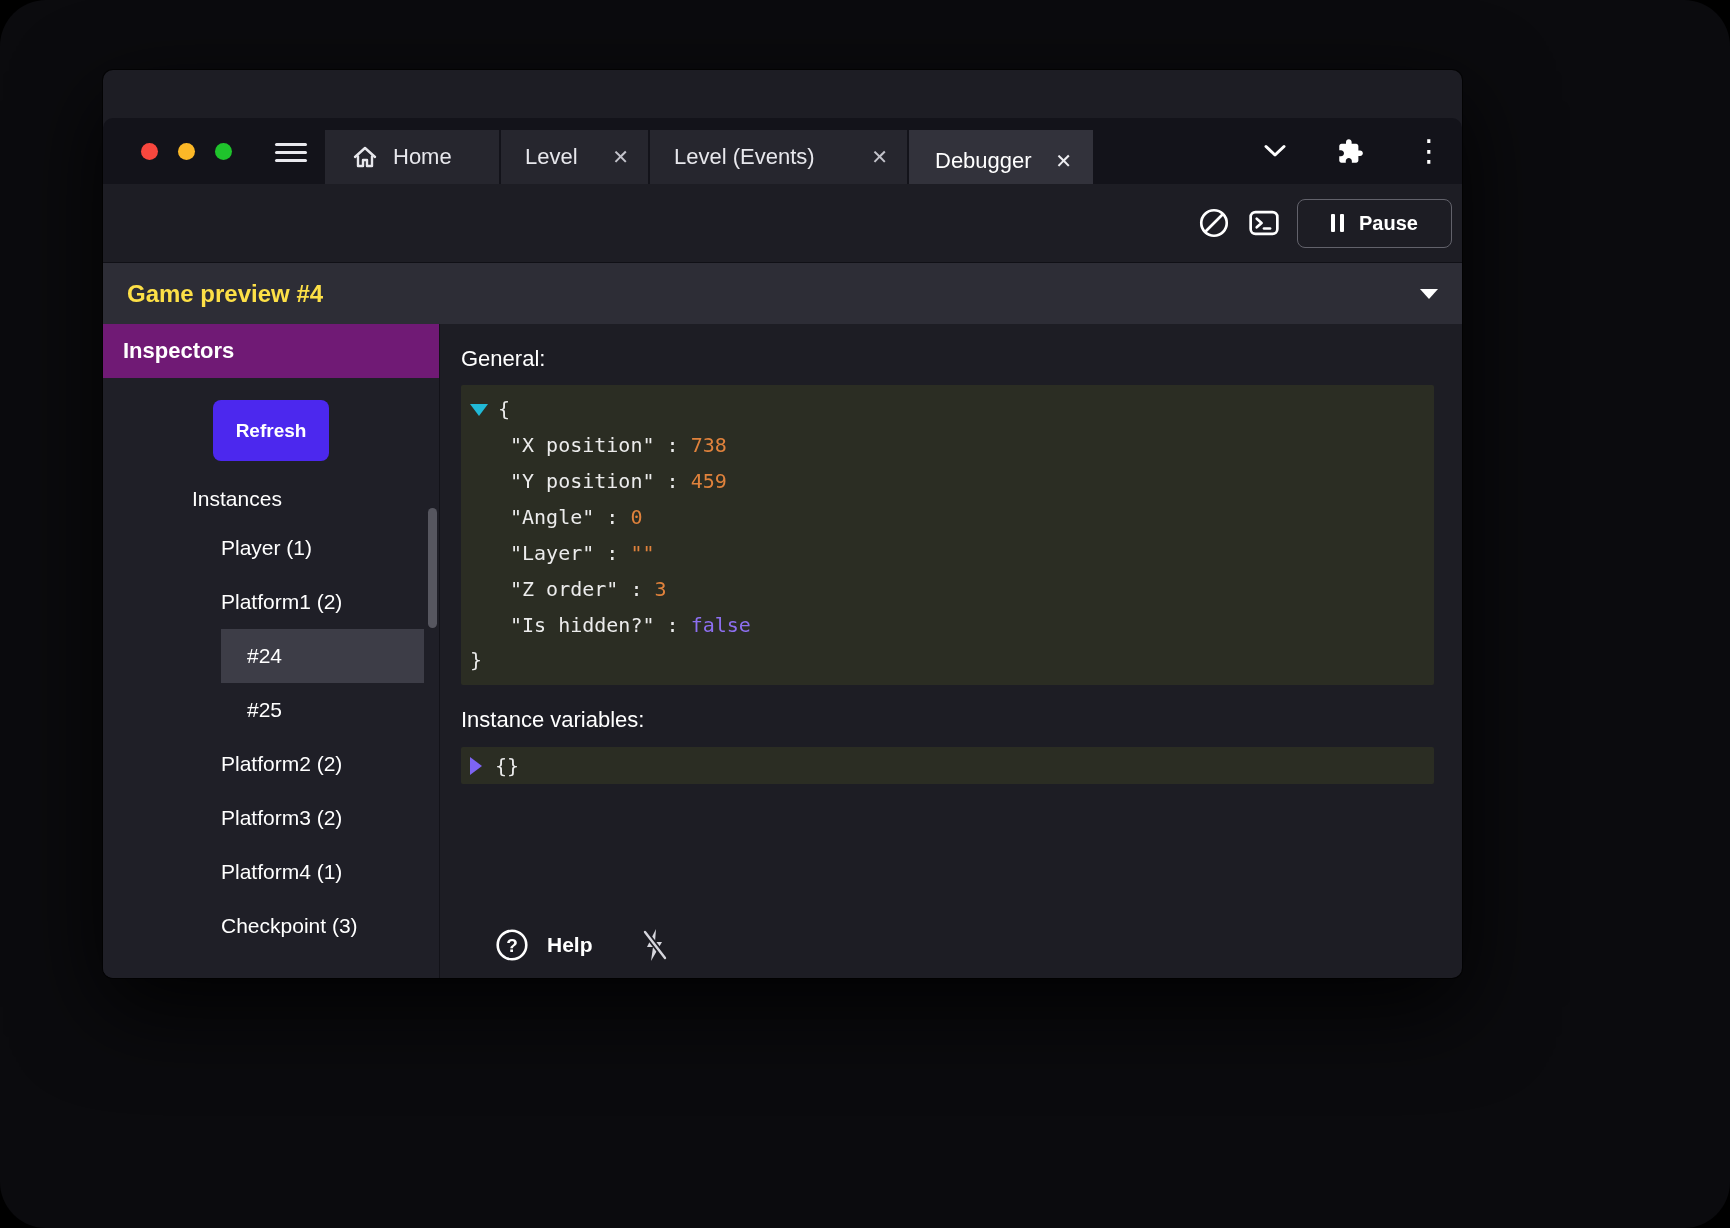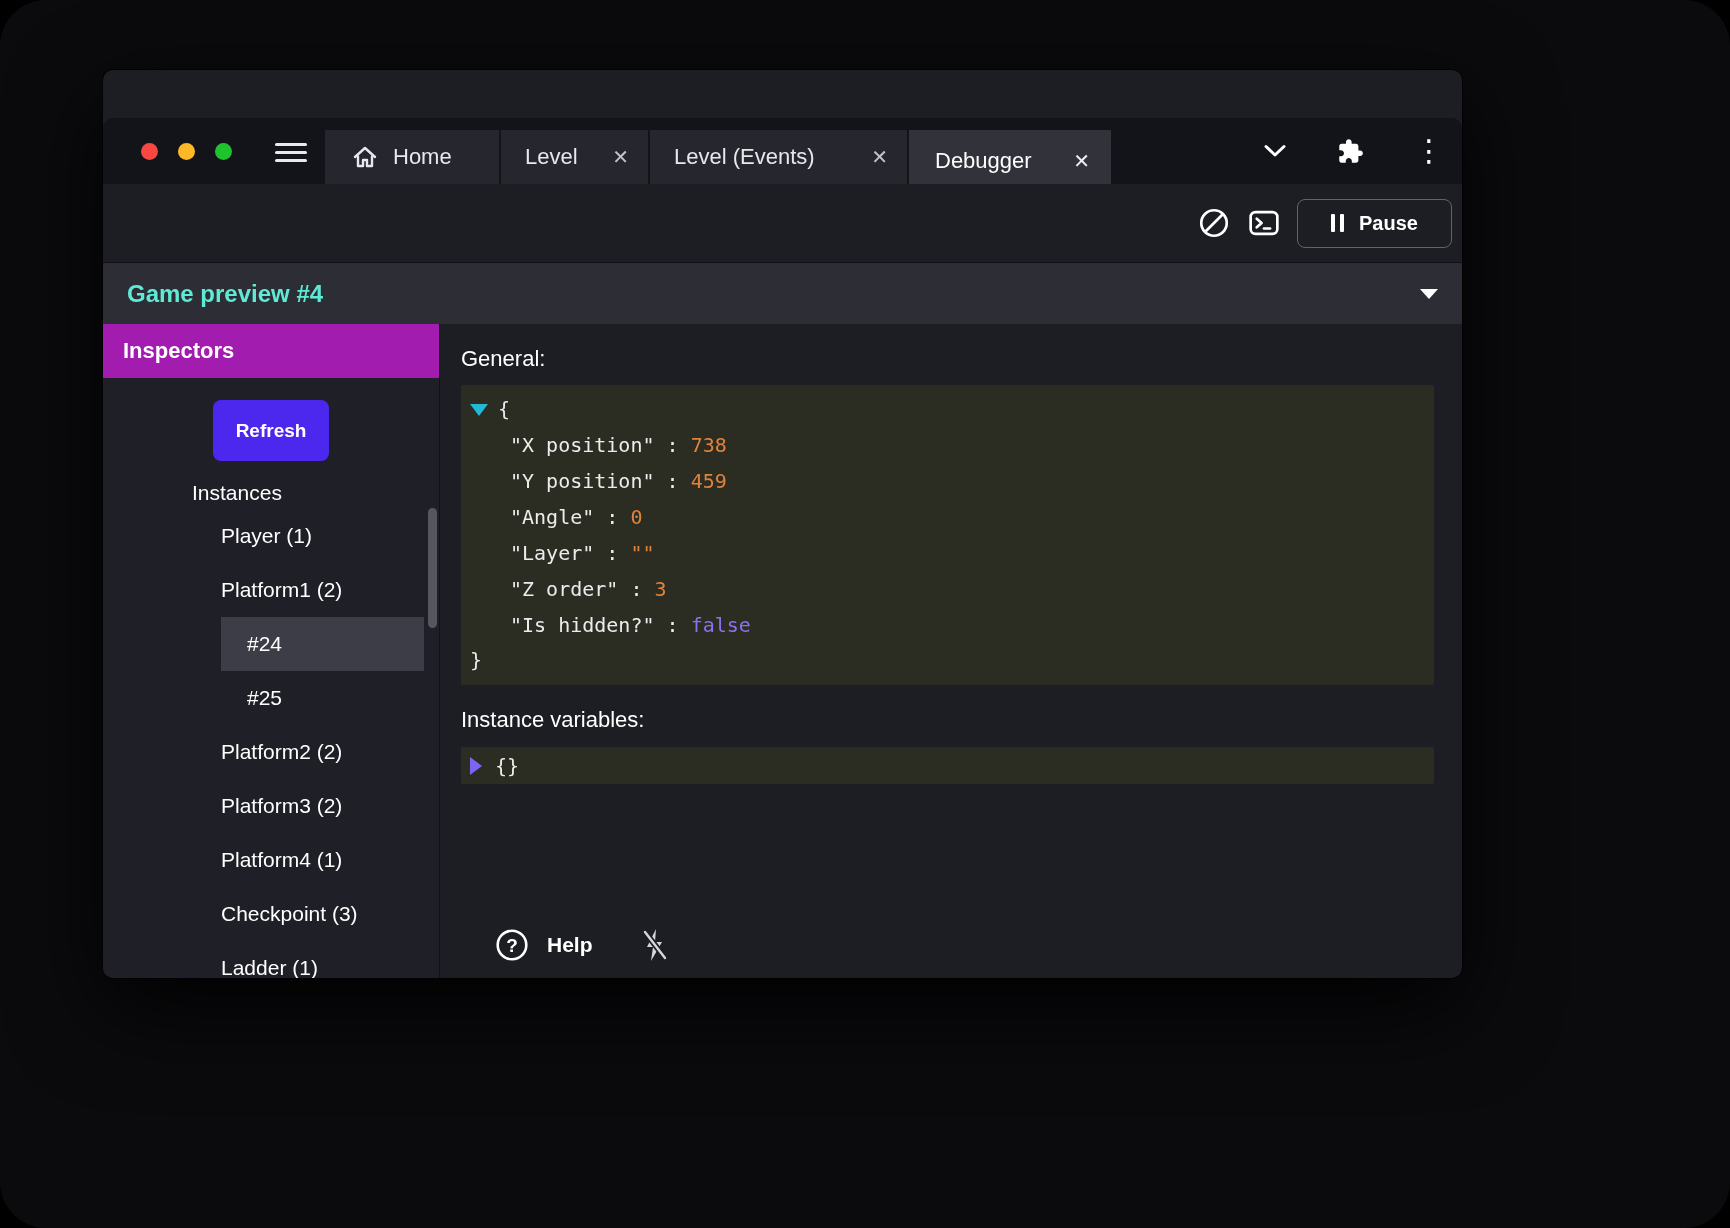--- a/index.html
+++ b/index.html
@@ -20,50 +20,50 @@
   .light.yellow { background:var(--traffic-yellow,#fcb827); }
   .light.green  { background:var(--traffic-green,#1fc32c); }
   .hamburger { position:absolute; left:172px; top:25px; width:32px; display:flex; flex-direction:column; gap:5px; cursor:pointer; }
   .hamburger i { display:block; height:3px; background:#e9e9ee; border-radius:2px; }
 
   .tabs { position:absolute; left:222px; bottom:0; height:54px; display:flex; gap:2px; }
   .tab { display:flex; align-items:center; background:#26262e; color:#e7e7ec; font-size:22px; height:54px; }
   .tab-home { width:174px; padding-left:27px; gap:15px; }
   .tab-level { width:147px; justify-content:space-between; padding:0 19px 0 24px; }
   .tab-levelevents { width:257px; justify-content:space-between; padding:0 19px 0 24px;gap:20px; }
-  .tab-debugger { width:202px; justify-content:space-between; padding:8px 21px 0 26px; background:#32323b; color:#fff; }
+  .tab-debugger { width:184px; justify-content:space-between; padding:8px 21px 0 26px; background:#32323b; color:#fff; }
   .tab .close { font-family:"DejaVu Sans", sans-serif; font-size:20px; color:#c3c3cb; }
   .tab-debugger .close { color:#efeff3; }
 
   .tabbar-actions { position:absolute; right:18px; top:0; height:66px; display:flex; align-items:center; gap:50px; }
   .iconbtn { display:flex; align-items:center; justify-content:center; background:none; border:none; cursor:pointer; }
   .dots { font-family:"DejaVu Sans", sans-serif; font-size:30px; color:#fff; line-height:1; }
 
   
   .toolbar { height:78px; flex:none; position:relative; background:#1d1d24; }
   .toolbar-actions { position:absolute; right:10px; top:0; height:78px; display:flex; align-items:center; gap:16px; }
   .pause-btn { width:155px; height:49px; border:1.5px solid #62626b; border-radius:8px; background:transparent;
                display:flex; align-items:center; justify-content:center; gap:15px; color:#fff;
                font-weight:700; font-size:20px; cursor:pointer; font-family:inherit; }
   .pause-icon { display:flex; gap:5px; }
   .pause-icon i { display:block; width:4px; height:18px; background:#fff; border-radius:1px; }
 
   
   .previewbar { height:62px; flex:none; background:#2d2d36; display:flex; align-items:center;
                 padding:0 24px; border-top:1px solid #101016; cursor:pointer; }
-  .preview-title { font-size:24px; font-weight:700; color:#5eead4; }
+  .preview-title { font-size:24px; font-weight:700; color:#fde047; }
   .caret-down { margin-left:auto; width:0; height:0; border-left:9px solid transparent;
                 border-right:9px solid transparent; border-top:10px solid #fff; }
 
   
   .content { flex:1; display:flex; min-height:0; }
 
   .sidebar { width:337px; flex:none; background:#1f1f27; border-right:1px solid #121218;
              display:flex; flex-direction:column; position:relative; overflow:hidden; }
-  .insp-header { height:54px; flex:none; background:#a21caf; display:flex; align-items:center;
+  .insp-header { height:54px; flex:none; background:#701a75; display:flex; align-items:center;
                  padding-left:20px; font-size:22px; font-weight:700; }
   .refresh-row { margin-top:22px; display:flex; justify-content:center; }
   .refresh-btn { width:116px; height:61px; border:none; border-radius:8px; background:var(--accent,#4c28ee);
                  color:#fff; font-weight:700; font-size:19px; cursor:pointer; font-family:inherit; }
   .instances-label { margin-top:20px; height:36px; display:flex; align-items:center;
                      padding-left:89px; font-size:21px; color:#fff; cursor:pointer; }
   .inst-list { margin-top:4px; }
   .inst-row { height:54px; display:flex; align-items:center; font-size:21px; color:#fff; cursor:pointer; }
   .inst-row.lvl-1 { padding-left:118px; }
   .inst-row.lvl-2 { margin-left:118px; margin-right:15px; padding-left:26px; }
@@ -226,23 +226,20 @@
 
           <div class="inst-row lvl-1">
             <span>Platform4 (1)</span>
           </div>
 
 
           <div class="inst-row lvl-1">
             <span>Checkpoint (3)</span>
           </div>
 
-          <div class="inst-row lvl-1">
-            <span>Ladder (1)</span>
-          </div>
         </div>
       <div class="scroll-thumb"></div>
     </div>
 
     <div class="main">
       <div class="section-label">General:</div>
 
       <div class="json-box">
         <div class="json-line">
           <span class="tri-open"></span>

